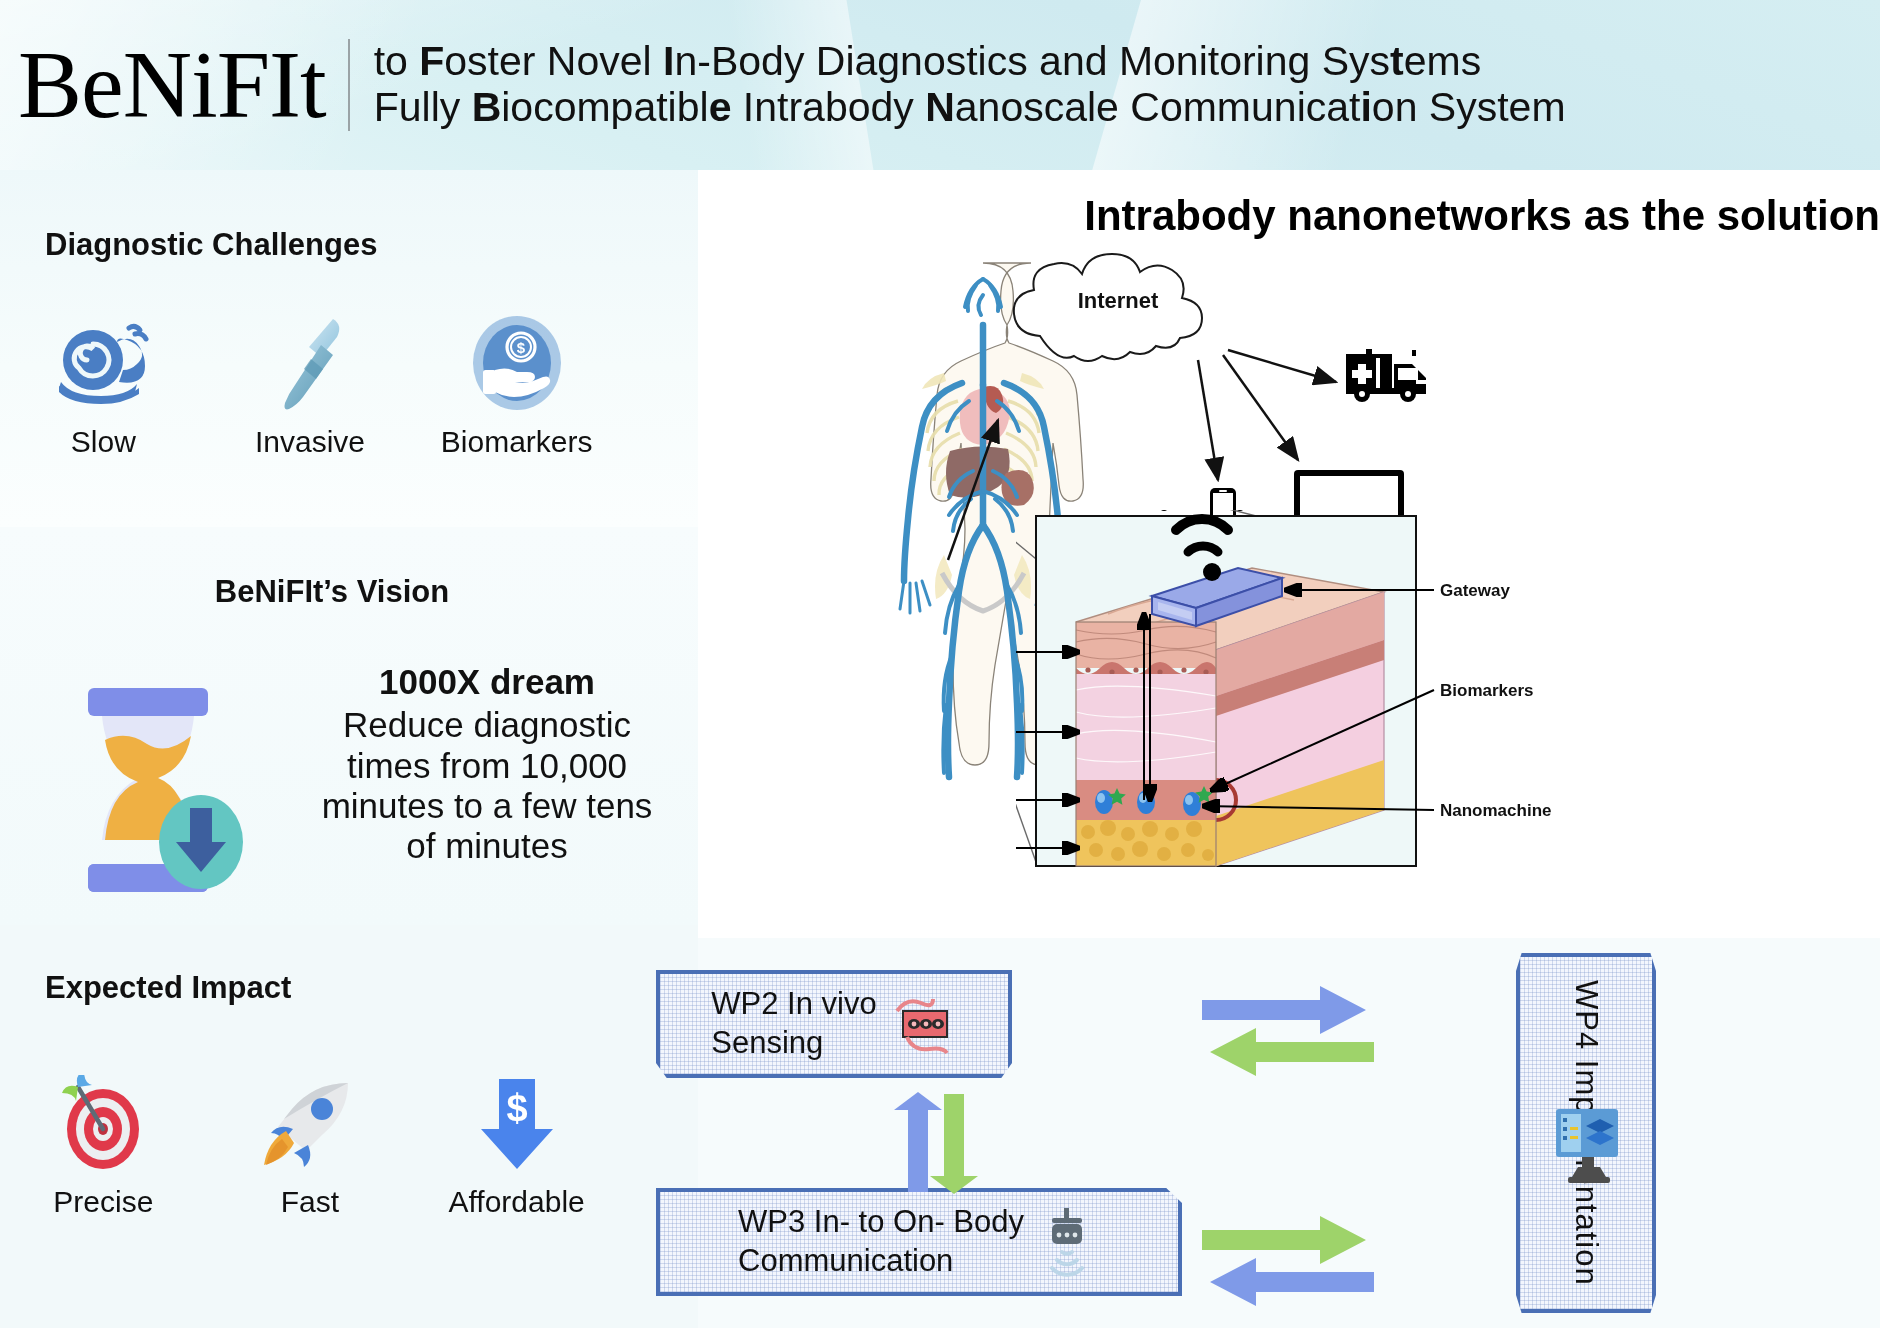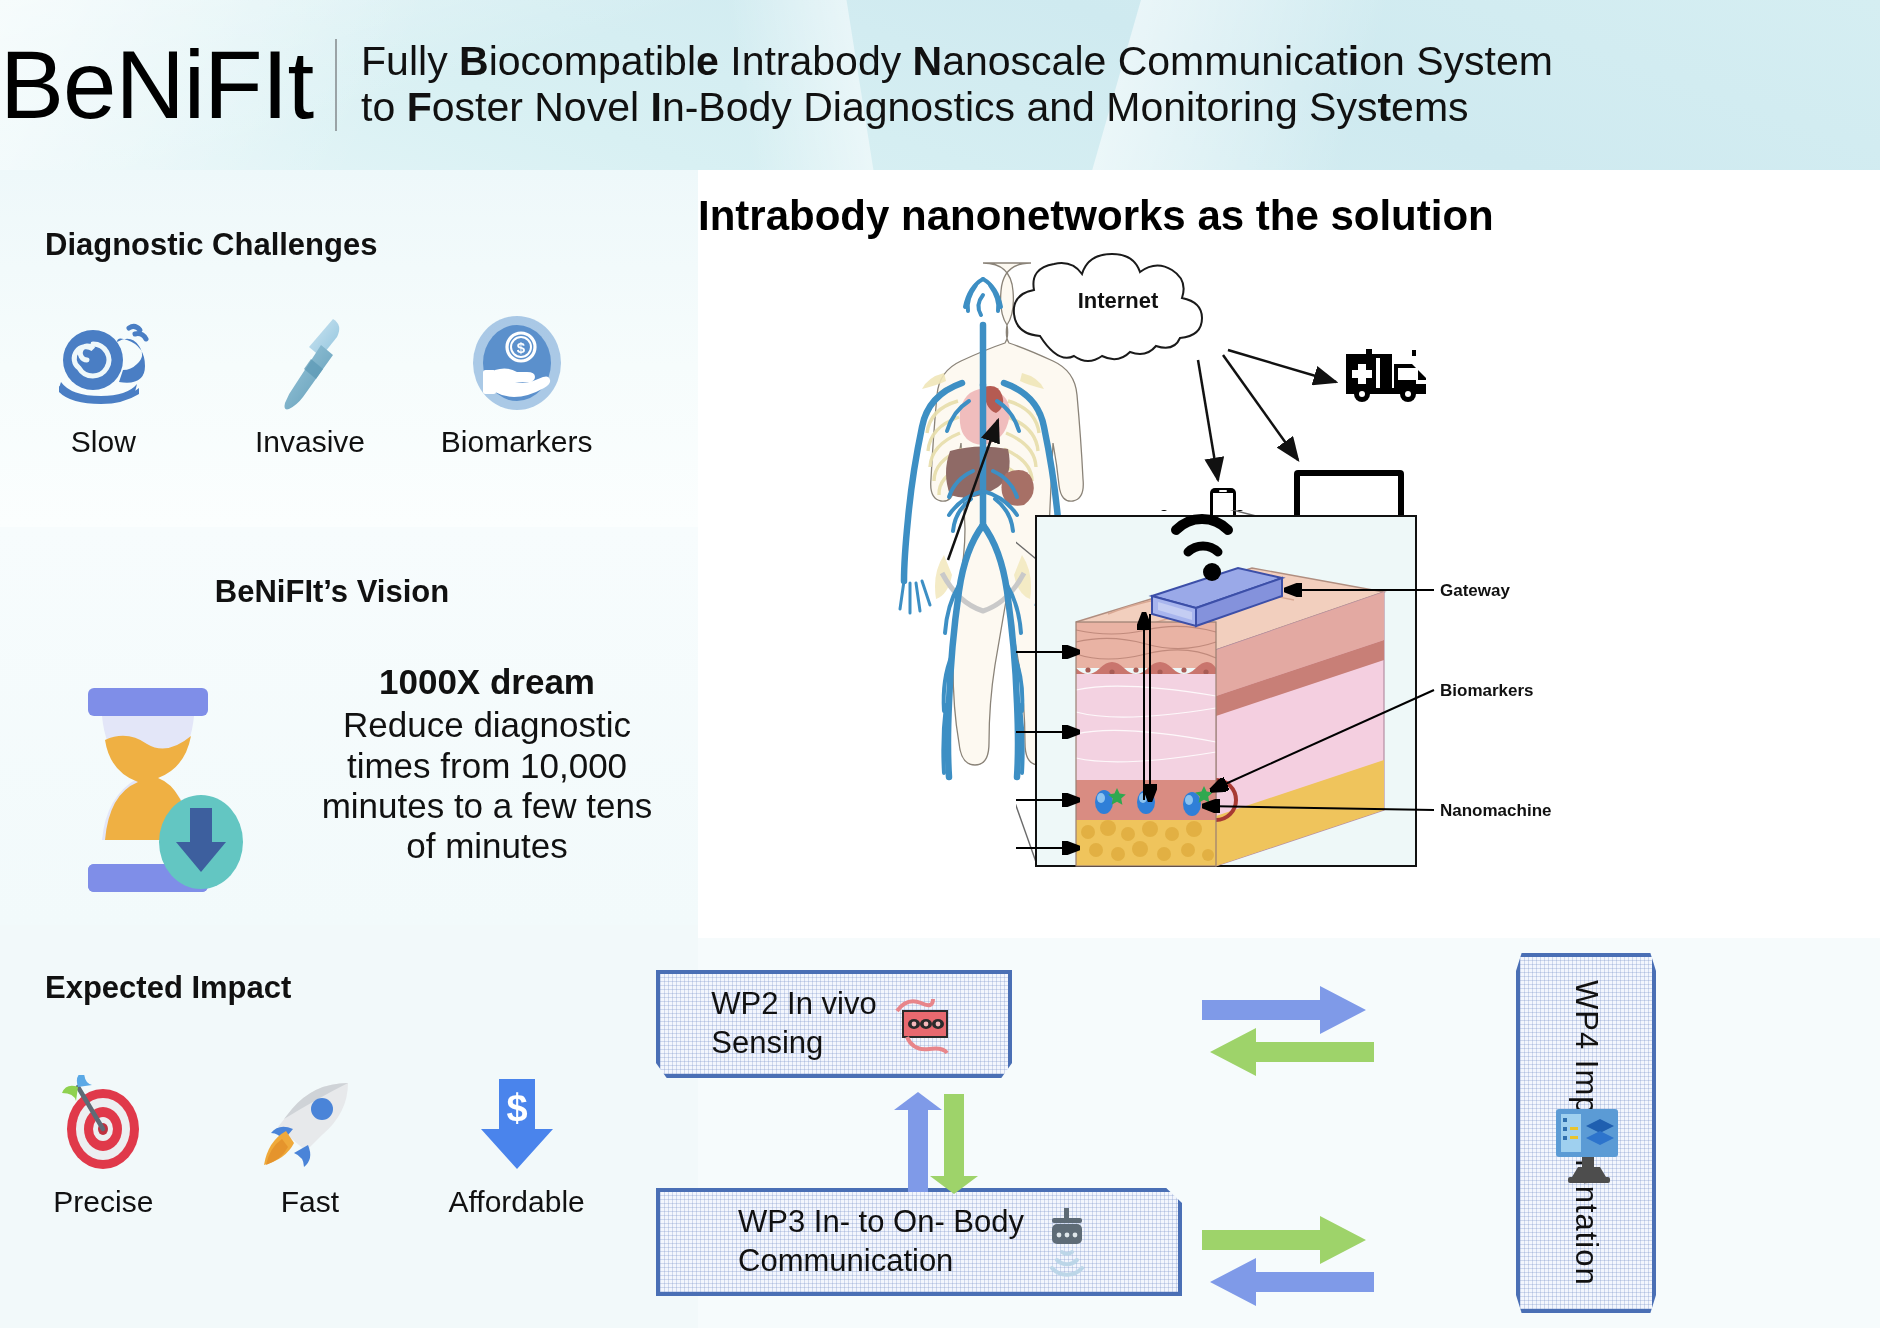--- a/index.html
+++ b/index.html
@@ -24,22 +24,22 @@
     width: 240px; height: 300px; transform: rotate(16deg);
     background: linear-gradient(90deg, rgba(255,255,255,0.55), rgba(255,255,255,0));
   }
   #header::after {
     content: ""; position: absolute; left: 740px; top: -40px;
     width: 120px; height: 260px; transform: rotate(-9deg);
     background: linear-gradient(90deg, rgba(255,255,255,0.0), rgba(255,255,255,0.5));
   }
   #brand {
     font-size: 96px; font-weight: 400; letter-spacing: -1px;
-    color: #000; line-height: 1; white-space: nowrap;
-    font-family: Liberation Sans, sans-serif;
+    color: #000; padding-left: 18px; line-height: 1; white-space: nowrap;
+    font-family: Liberation Serif, serif;
     position: relative; z-index: 2;
   }
   #brand-rule {
     width: 2px; height: 92px; background: #9aa3a6;
     margin: 0 24px 0 22px; position: relative; z-index: 2;
   }
   #subtitle {
     font-size: 41px; line-height: 1.12; color: #111;
     white-space: nowrap; position: relative; z-index: 2;
   }
@@ -71,21 +71,21 @@
   #hourglass-cell { width:300px; display:flex; justify-content:center; padding-top:20px; }
   #vision-text { width:370px; text-align:center; font-size:35px; line-height:1.15; color:#111; padding-right:12px; }
   #vision-head { font-weight:700; display:block; margin-bottom:3px; }
 
   
   #ei-title { position:absolute; left:45px; top:45px; }
   #ei-icons { position:absolute; left:0; top:145px; width:620px; }
 
   
   #solution-title {
-    position:absolute; left:0; top:22px; width:1182px; text-align:left;
+    position:absolute; left:0; top:22px; width:1182px; text-align:right;
     font-size:42px; font-weight:700; color:#000;
   }
   #body-fig { position:absolute; left:160px; top:85px; }
   #cloud-fig { position:absolute; left:300px; top:70px; }
   #devices { position:absolute; left:0; top:0; width:1182px; height:768px; pointer-events:none; }
   #skin-fig { position:absolute; left:318px; top:340px; }
 
   
   .wp-box {
     position:absolute;
@@ -121,22 +121,22 @@
   #arrows-bot   { left:500px; top:274px; }
   #arrows-mid   { left:190px; top:152px; }
 </style>
 </head>
 <body>
 
 <div id="header">
   <div id="brand">BeNiFIt</div>
   <div id="brand-rule"></div>
   <div id="subtitle">
+    <div id="sub-l2"><span>to </span><b>F</b><span>oster Novel </span><b>I</b><span>n-Body Diagnostics and Monitoring Sys</span><b>t</b><span>ems</span></div>
     <div id="sub-l1"><span>Fully </span><b>B</b><span>iocompatibl</span><b>e</b><span> Intrabody </span><b>N</b><span>anoscale Communicat</span><b>i</b><span>on System</span></div>
-    <div id="sub-l2"><span>to </span><b>F</b><span>oster Novel </span><b>I</b><span>n-Body Diagnostics and Monitoring Sys</span><b>t</b><span>ems</span></div>
   </div>
 </div>
 
 <div class="panel" id="left-top">
   <div class="sec-title" id="dc-title">Diagnostic Challenges</div>
 
   <div class="icon-row" id="dc-icons">
 
     <div class="icon-cell">
       <div class="icon-art">

